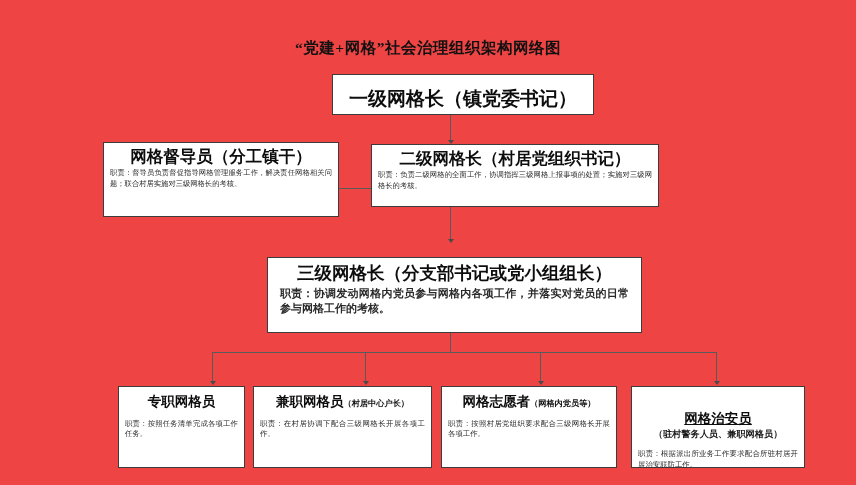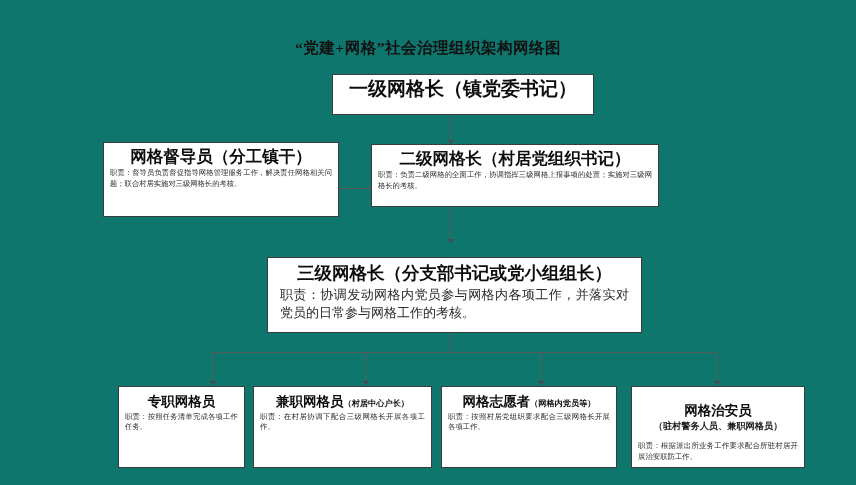--- a/index.html
+++ b/index.html
@@ -4,21 +4,21 @@
 <style>
   html, body {
     margin: 0;
     padding: 0;
     background: #ffffff;
   }
   #canvas {
     position: relative;
     width: 856px;
     height: 485px;
-    background: #0f766e;
+    background: #ef4444;
     overflow: hidden;
     font-family: "Liberation Serif", "DejaVu Serif", serif;
     color: #1a1a1a;
   }
 
   
   .chart-title {
     position: absolute;
     left: 0;
     top: 38px;
@@ -64,21 +64,21 @@
     line-height: 1.25;
   }
 
   
   #node-l1 {
     left: 332px;
     top: 74px;
     width: 262px;
     height: 41px;
     display: flex;
-    align-items: flex-start;
+    align-items: flex-end;
     justify-content: center;
   }
   #node-l1 .title-line { font-size: 19px; }
 
   
   #node-supervisor {
     left: 103px;
     top: 142px;
     width: 236px;
     height: 75px;
@@ -97,37 +97,37 @@
   #node-l2 .desc { font-size: 7.3px; }
 
   
   #node-l3 {
     left: 267px;
     top: 257px;
     width: 375px;
     height: 76px;
   }
   #node-l3 .title-line { font-size: 17.5px; margin-top: 2px; }
-  #node-l3 .desc { font-size: 13px; padding: 0 6px; }
+  #node-l3 .desc { font-size: 11px; padding: 0 6px; font-weight: bold; }
 
   
   .leaf {
     top: 386px;
     height: 82px;
   }
   #node-leaf-0 { left: 118px;  width: 127px; }
   #node-leaf-1 { left: 253px;  width: 179px; }
   #node-leaf-2 { left: 441px;  width: 176px; }
   #node-leaf-3 { left: 631px;  width: 174px; }
 
   .leaf .title-line { font-size: 13.5px; margin-top: 4px; }
   .leaf .title-line .sub { font-size: 8.2px; font-weight: bold; }
   .leaf .paren { font-size: 9.2px; margin-top: 2px; }
-  .leaf .desc { font-size: 7.4px; margin-top: 2px; }
-  #node-leaf-3 .title-line { margin-top: 13px; }
+  .leaf .desc { font-size: 7.4px; margin-top: 9px; }
+  #node-leaf-3 .title-line { margin-top: 21px; text-decoration: underline; }
   #node-leaf-3 .desc { margin-top: 9px; }
 
   
   .conn {
     position: absolute;
     background: #5a5a5a;
   }
   .conn.v { width: 1.3px; }
   .conn.h { height: 1.3px; }
 

